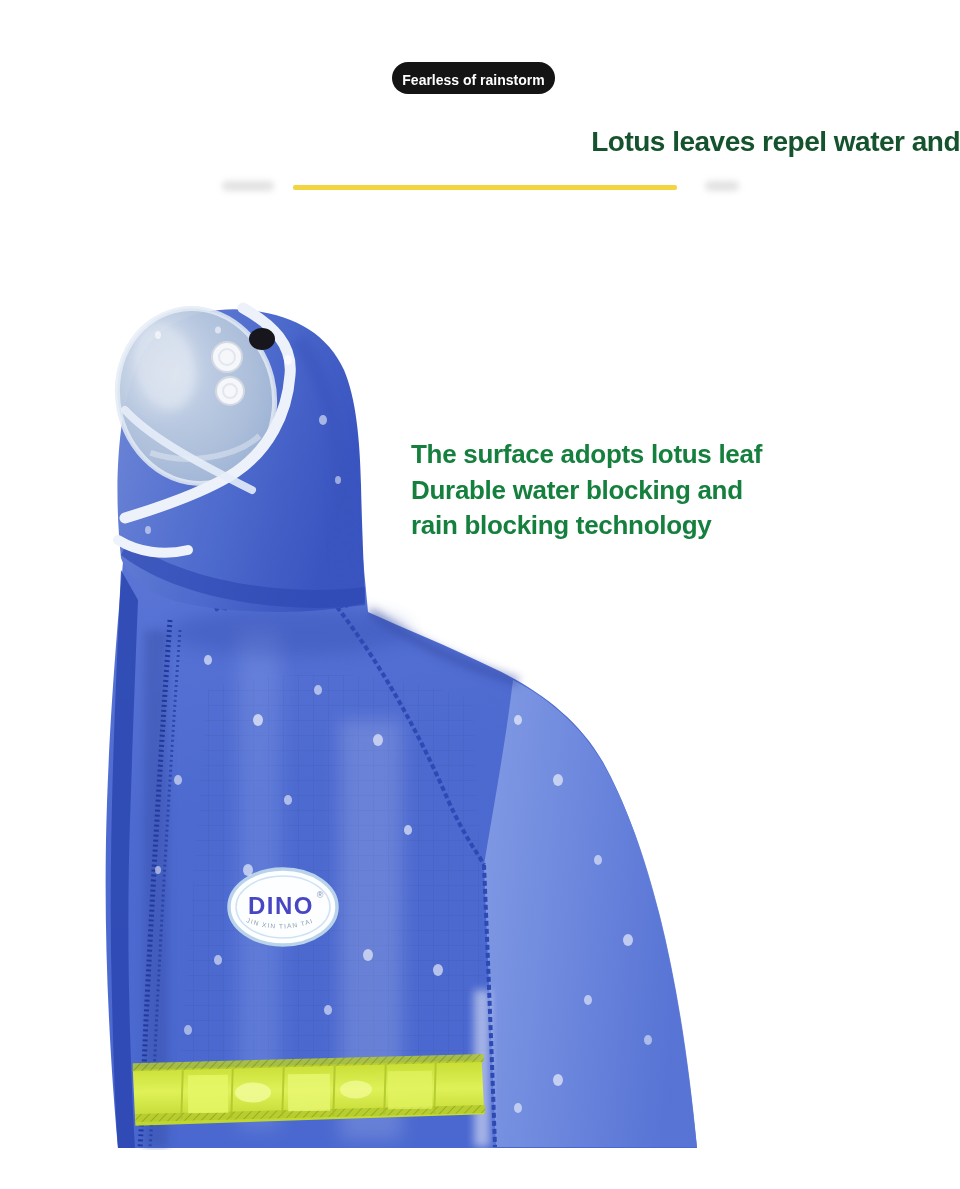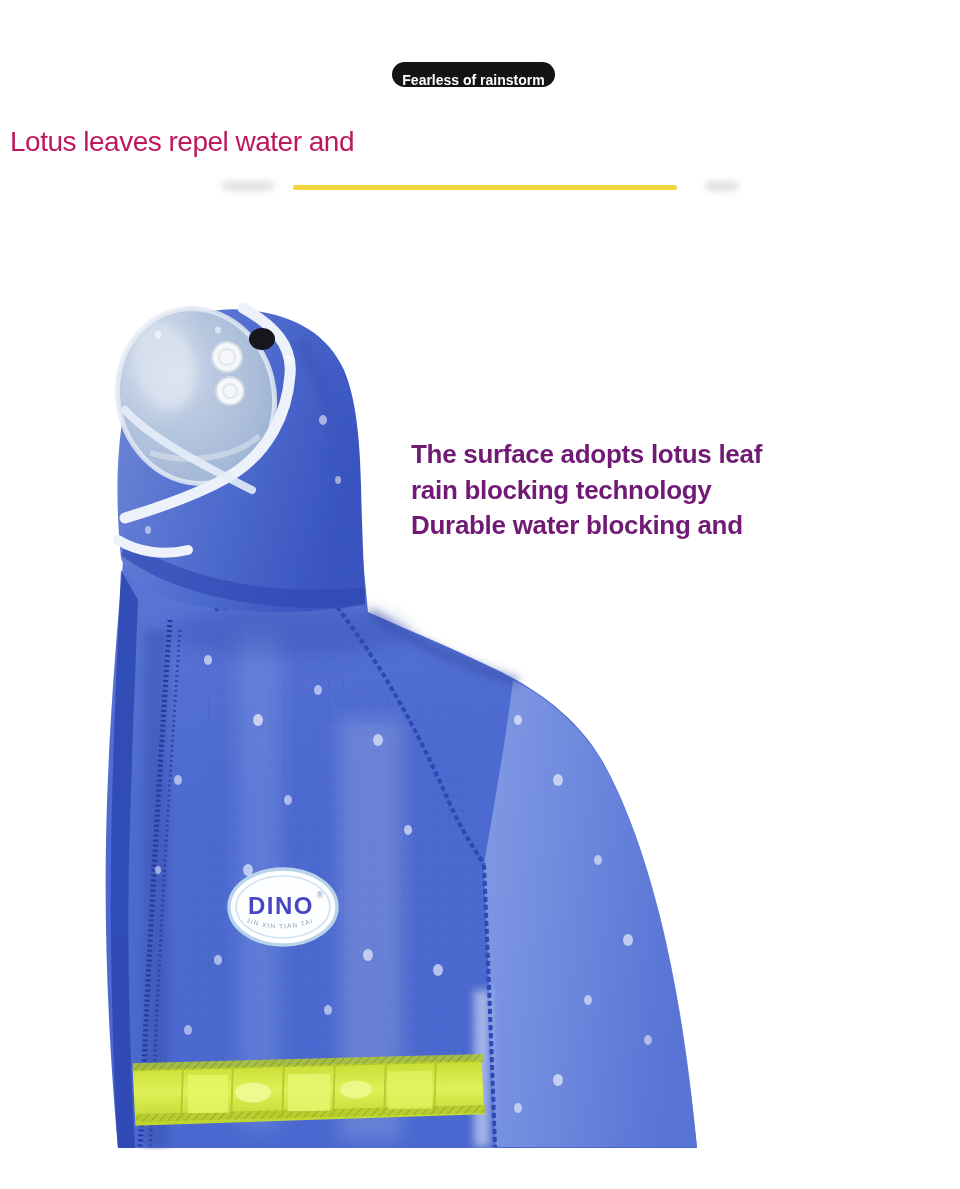--- a/index.html
+++ b/index.html
@@ -1,44 +1,44 @@
 <!DOCTYPE html>
 <html><head>
 <meta charset="utf-8">
 <style>
   html,body{margin:0;padding:0;background:#ffffff;}
   .canvas{
     position:relative;width:960px;height:1189px;background:#ffffff;overflow:hidden;
     font-family:"Liberation Sans", sans-serif;
   }
   .badge{
-    position:absolute;left:392px;top:62px;width:163px;height:25px;
+    position:absolute;left:392px;top:62px;width:163px;height:32px;
     background:#141414;border-radius:18px;color:#ffffff;
     font-size:14px;font-weight:bold;text-align:center;line-height:36px;
     letter-spacing:0px; z-index:3;
   }
   .headline{
-    position:absolute;left:10px;top:124px;width:950px;text-align:left;
-    color:#be185d;font-size:28px;font-weight:normal;line-height:35px;
+    position:absolute;left:10px;top:124px;width:950px;text-align:right;
+    color:#14532d;font-size:28px;font-weight:bold;line-height:35px;
     letter-spacing:-0.5px; z-index:2;
   }
   .headline span{display:block;}
   .headline-underline{
     position:absolute;left:293px;top:185px;width:384px;height:5px;
     background:#f2d53f;border-radius:2px;z-index:1;
   }
   .smudge{
     position:absolute;height:10px;background:rgba(150,150,150,0.28);
     filter:blur(3px);border-radius:5px;z-index:0;
   }
   .smudge.left{left:222px;top:181px;width:52px;}
   .smudge.right{left:705px;top:181px;width:34px;}
   .feature-text{
     position:absolute;left:411px;top:437px;
-    color:#701a75;font-size:26px;font-weight:bold;line-height:35.5px;
+    color:#15803d;font-size:26px;font-weight:bold;line-height:35.5px;
     letter-spacing:-0.3px;z-index:3;white-space:nowrap;
   }
   .photo{
     position:absolute;left:88px;top:300px;width:622px;height:850px;z-index:1;
   }
 </style>
 </head>
 <body>
 
 <div class="canvas">
@@ -48,22 +48,22 @@
   <div class="smudge left"></div>
   <div class="smudge right"></div>
   <div class="headline-underline"></div>
 
   <h1 class="headline" style="margin:0;">
     <span>Lotus leaves repel water and</span>
   </h1>
 
   <div class="feature-text">
     <div>The surface adopts lotus leaf</div>
+    <div>Durable water blocking and</div>
     <div>rain blocking technology</div>
-    <div>Durable water blocking and</div>
   </div>
 
   <svg class="photo" viewBox="0 0 622 850" xmlns="http://www.w3.org/2000/svg">
     <defs>
       <linearGradient id="hoodGrad" x1="0" y1="0" x2="1" y2="0.35">
         <stop offset="0%" stop-color="#7189d8"></stop>
         <stop offset="55%" stop-color="#4f6cce"></stop>
         <stop offset="100%" stop-color="#3a55c0"></stop>
       </linearGradient>
       <linearGradient id="bodyGrad" x1="0" y1="0" x2="0.25" y2="1">

